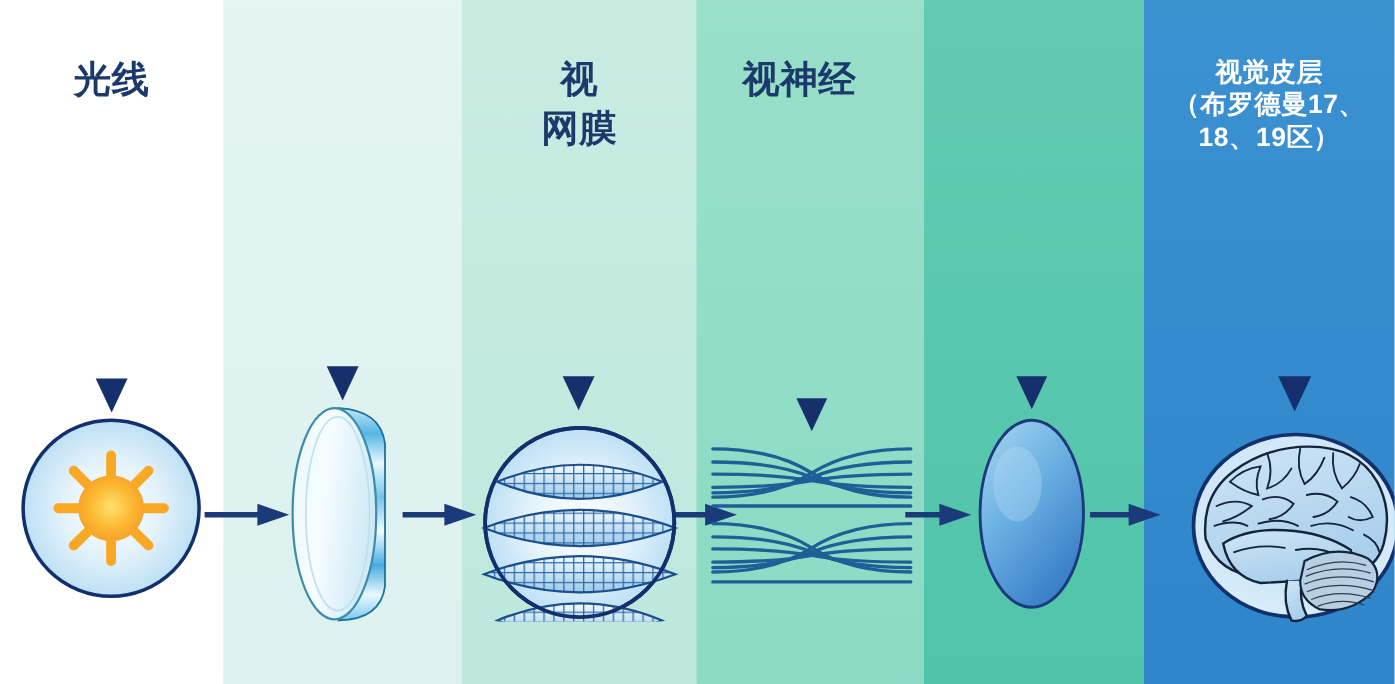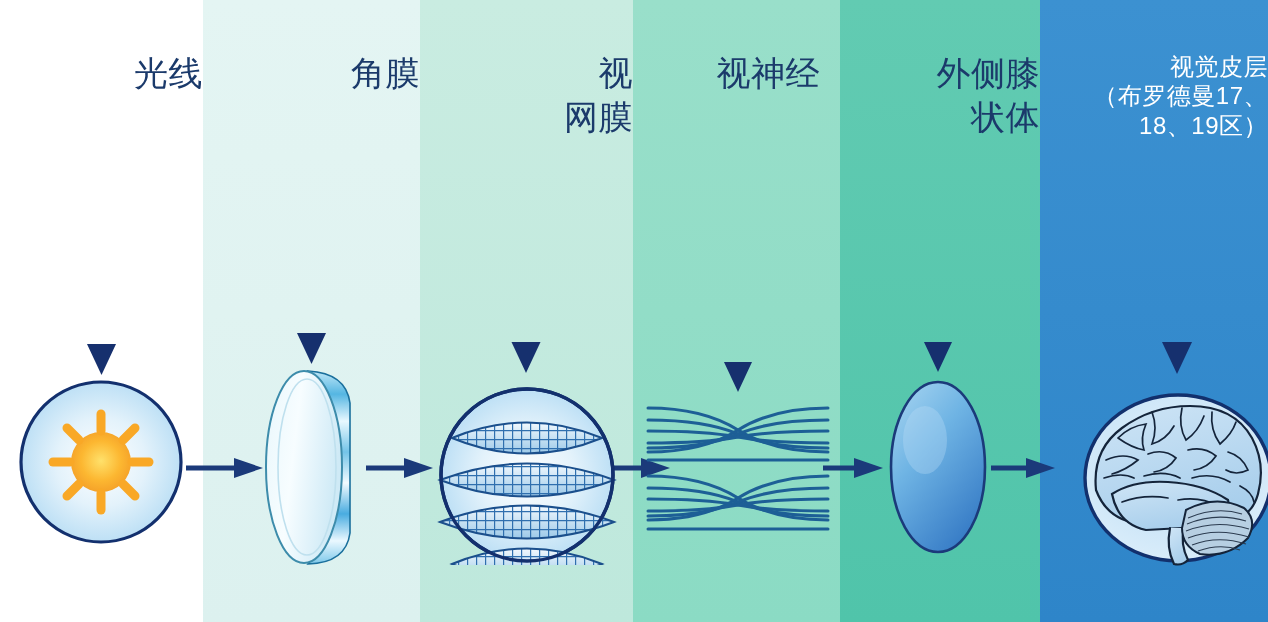--- a/index.html
+++ b/index.html
@@ -20,24 +20,24 @@
   .panel {
     position: absolute;
     top: 0;
     height: 622px;
   }
   .panel-title {
     position: absolute;
     top: 52px;
     left: 0;
     width: 100%;
-    text-align: right;
+    text-align: center;
     font-size: 34px;
     line-height: 1.28;
-    font-weight: 400;
+    font-weight: 700;
     color: #1b3a6b;
     letter-spacing: 0.5px;
     white-space: pre-line;
   }
   .panel-title.on-blue {
     color: #ffffff;
   }
   .panel-title.small {
     font-size: 24px;
     line-height: 1.22;
@@ -56,33 +56,26 @@
   <div class="panel" style="left:0px;width:203px;background:linear-gradient(180deg,#ffffff 0%,#ffffff 100%);"></div>
   <div class="panel" style="left:203px;width:217px;background:linear-gradient(180deg,#e4f5f3 0%,#dcf1ef 100%);"></div>
   <div class="panel" style="left:420px;width:213px;background:linear-gradient(180deg,#c9ece1 0%,#bee8dc 100%);"></div>
   <div class="panel" style="left:633px;width:207px;background:linear-gradient(180deg,#99dfca 0%,#8bdbc4 100%);"></div>
   <div class="panel" style="left:840px;width:200px;background:linear-gradient(180deg,#62cbb2 0%,#50c4aa 100%);"></div>
   <div class="panel" style="left:1040px;width:228px;background:linear-gradient(180deg,#3c91d1 0%,#2e85c9 100%);"></div>
 
   <div class="panel" style="left:0px;width:203px;">
     <div class="panel-title">光线</div>
   </div>
-  <div class="panel" style="left:203px;width:217px;">
-    <div class="panel-title">角膜</div>
-  </div>
   <div class="panel" style="left:420px;width:213px;">
     <div class="panel-title">视
 网膜</div>
   </div>
   <div class="panel" style="left:633px;width:187px;">
     <div class="panel-title">视神经</div>
-  </div>
-  <div class="panel" style="left:840px;width:200px;">
-    <div class="panel-title">外侧膝
-状体</div>
   </div>
   <div class="panel" style="left:1040px;width:228px;">
     <div class="panel-title on-blue small">视觉皮层
 （布罗德曼17、
 18、19区）</div>
   </div>
 
   <svg width="1268" height="622" style="position:absolute;left:0;top:0;">
     <defs>
       <linearGradient id="vArrow" x1="0" y1="0" x2="0" y2="1">

